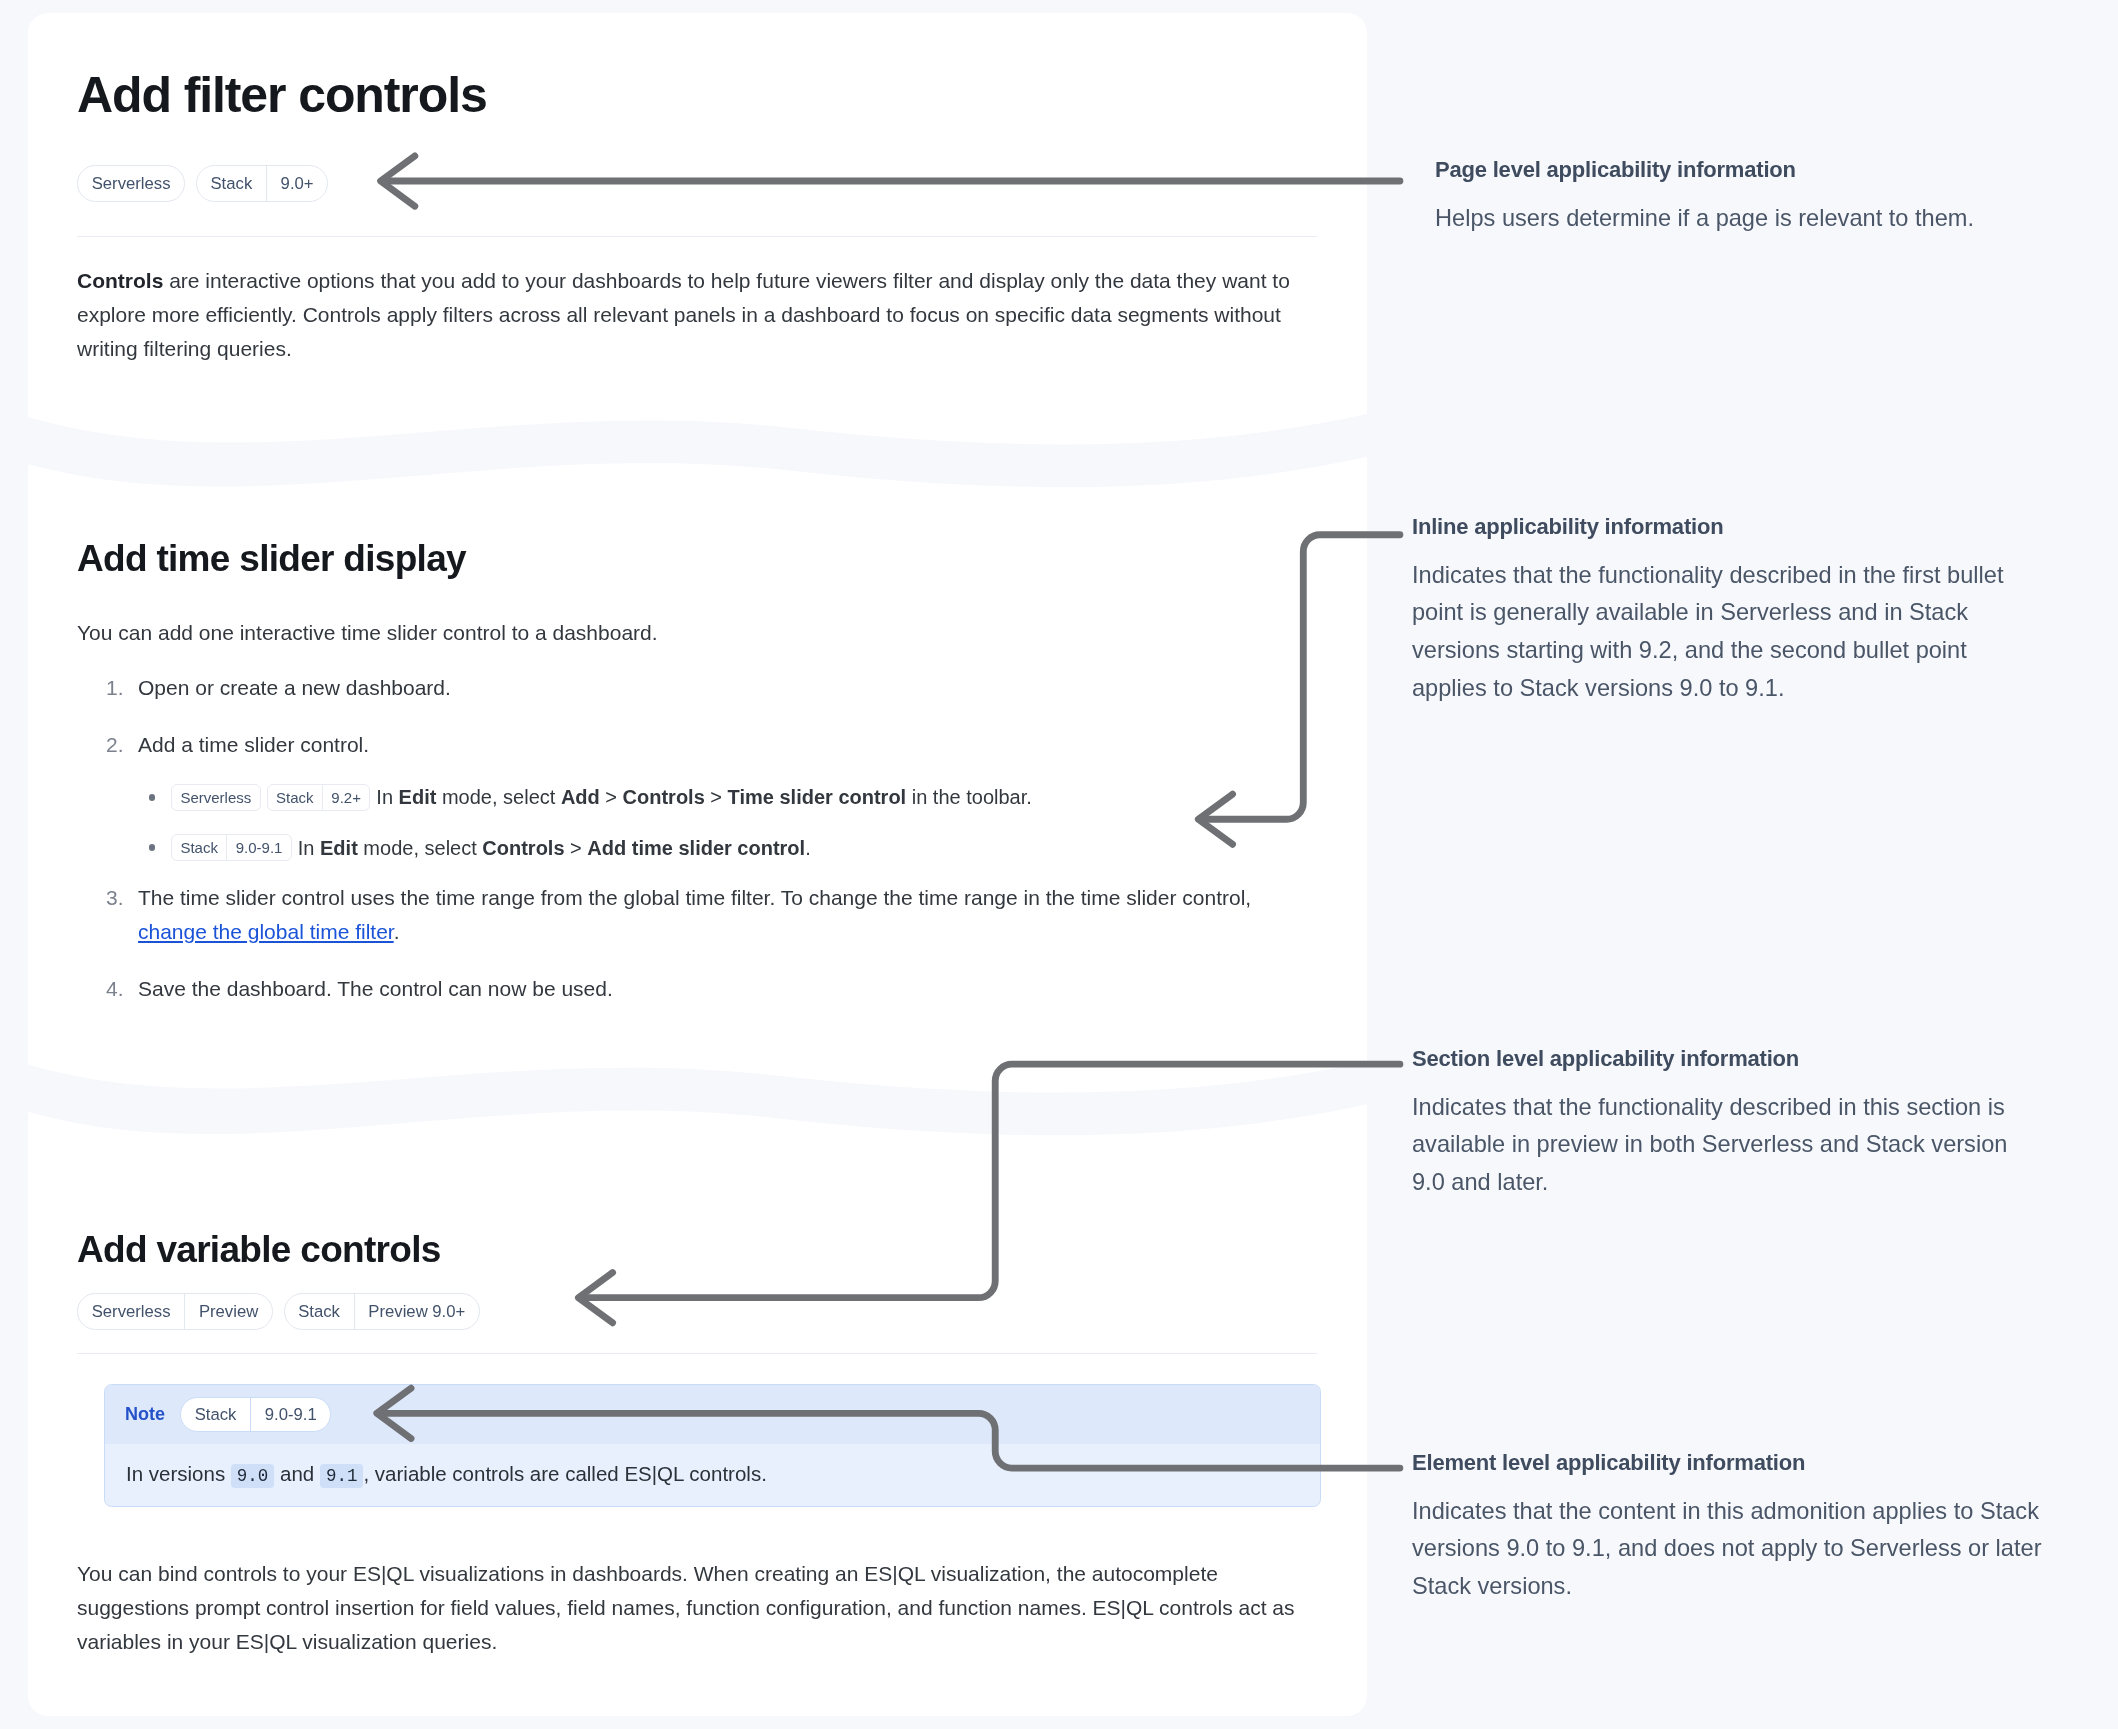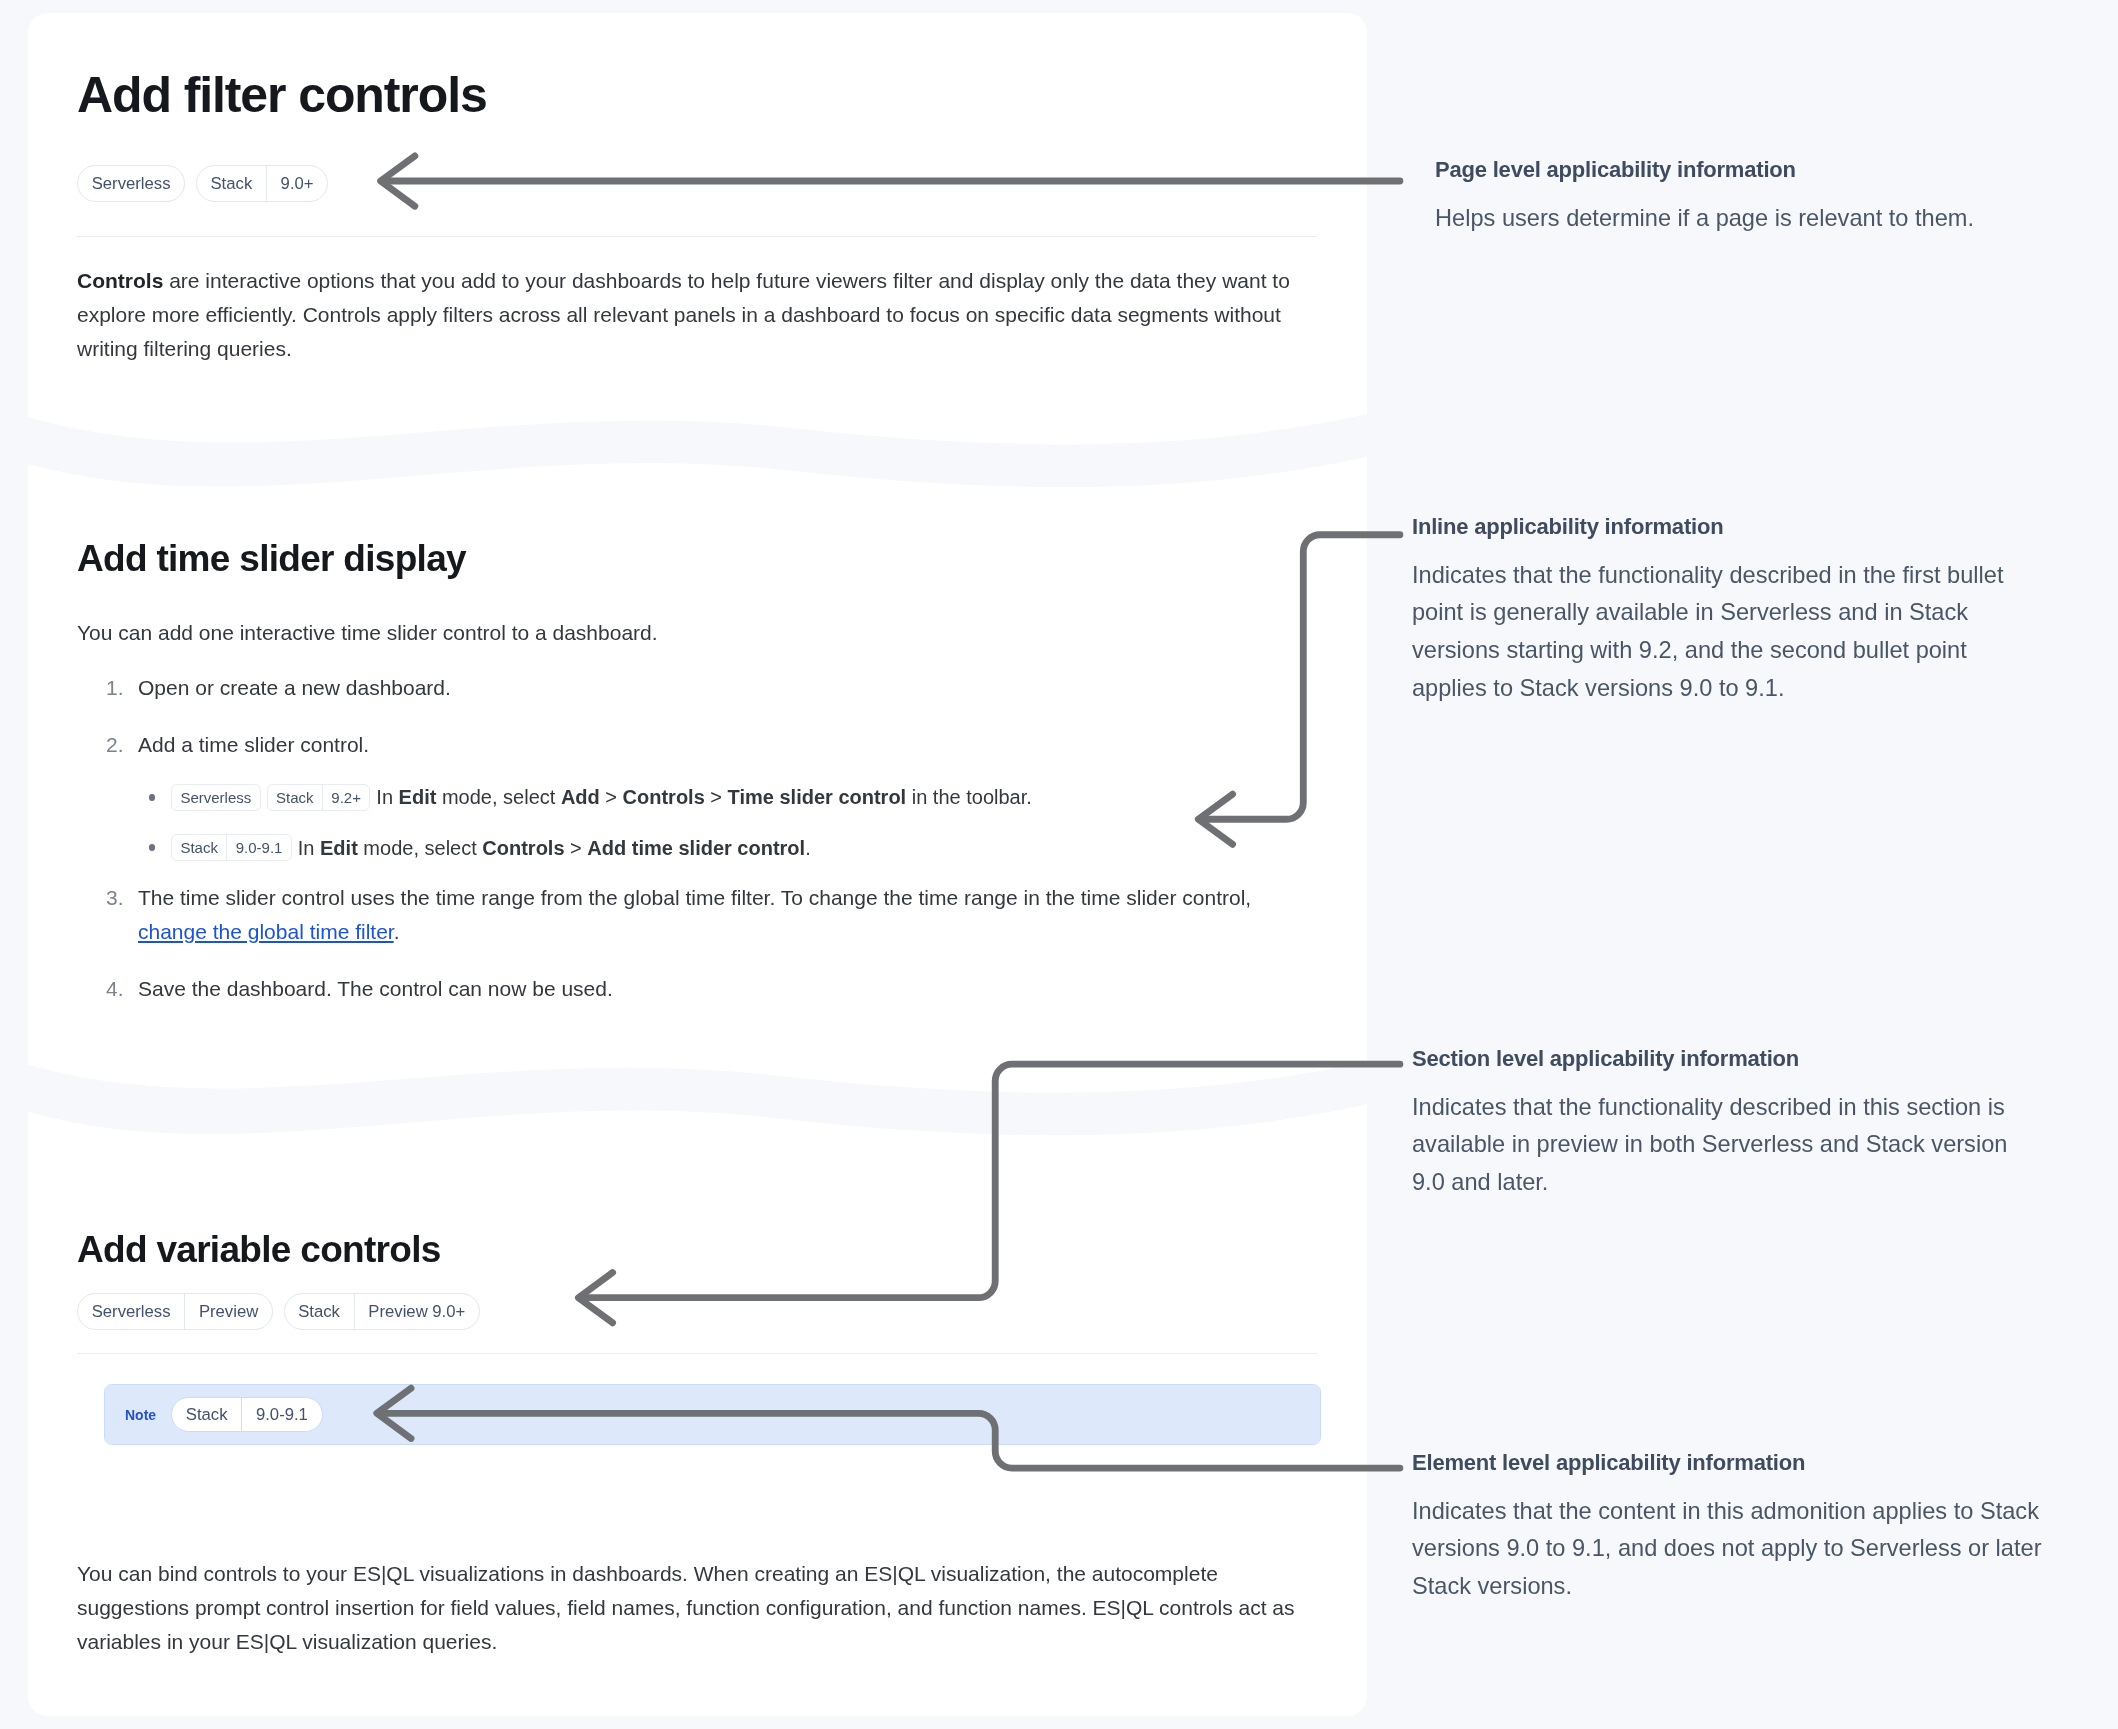--- a/index.html
+++ b/index.html
@@ -103,21 +103,21 @@
     border: 1.2px solid #c9dcf7;
     border-radius: 7.6px;
     overflow: hidden;
     background: #e9f0fd;
   }
   .note-head {
     background: #dde9fb;
     display: flex; align-items: center; gap: 15px;
     padding: 12px 20px;
   }
-  .note-label { font-size: 14px; font-weight: 700; color: #2551c9; }
+  .note-label { font-size: 18px; font-weight: 700; color: #2551c9; }
   .note-head .pill { border-color: #cbdcf6; height: 35px; }
   .note-head .pill .seg { font-size: 16.7px; }
   .note-head .pill .seg + .seg { border-left-color: #cbdcf6; }
   .note-body { padding: 18px 21px 20px 21px; font-size: 20.5px; color: #2b3138; }
   code.code {
     font-family: "Liberation Mono", monospace;
     font-size: 17.5px;
     background: #cfdff8;
     border-radius: 3.8px;
     padding: 2.3px 6px;
@@ -236,20 +236,21 @@
     <hr class="rule" style="position:absolute; left:49px; top:1340px; width:1240px;">
 
     <div class="note" style="position:absolute; left:76px; top:1371px; width:1217px;">
       <div class="note-head">
         <span class="note-label">Note</span>
         <span class="pill">
           <span class="seg">Stack</span>
           <span class="seg">9.0-9.1</span>
         </span>
       </div>
+      <div class="note-body"><span>In versions </span><code class="code">9.0</code><span> and </span><code class="code">9.1</code><span>, variable controls are called ES|QL controls.</span></div>
     </div>
 
     <p class="para" style="position:absolute; left:49px; top:1544px; width:1225px;">You can bind controls to your ES|QL visualizations in dashboards. When creating an ES|QL visualization, the autocomplete suggestions prompt control insertion for field values, field names, function configuration, and function names. ES|QL controls act as variables in your ES|QL visualization queries.</p>
   </div>
 
   <svg class="connectors" viewBox="0 0 2785 2273">
     <g fill="none" stroke="#6e7074" stroke-width="9" stroke-linecap="round" stroke-linejoin="round">
 
       <path d="M1840,238 L505,238"></path>
       <path d="M545,205 L500,238 L545,271"></path>

